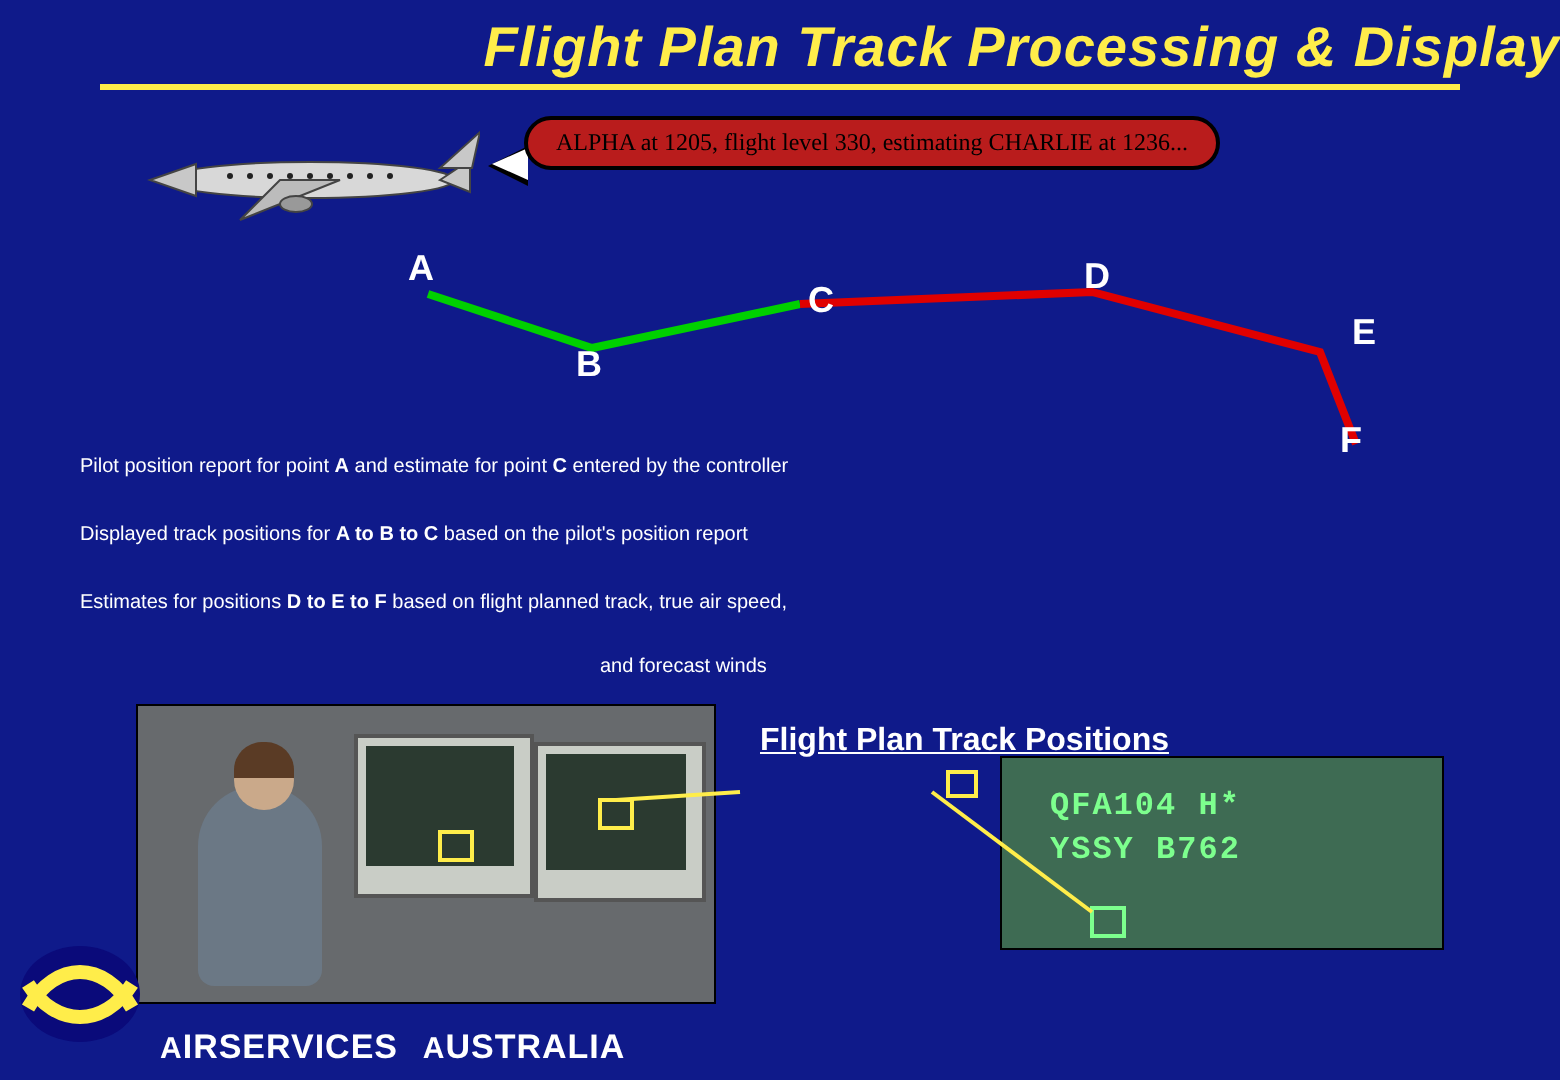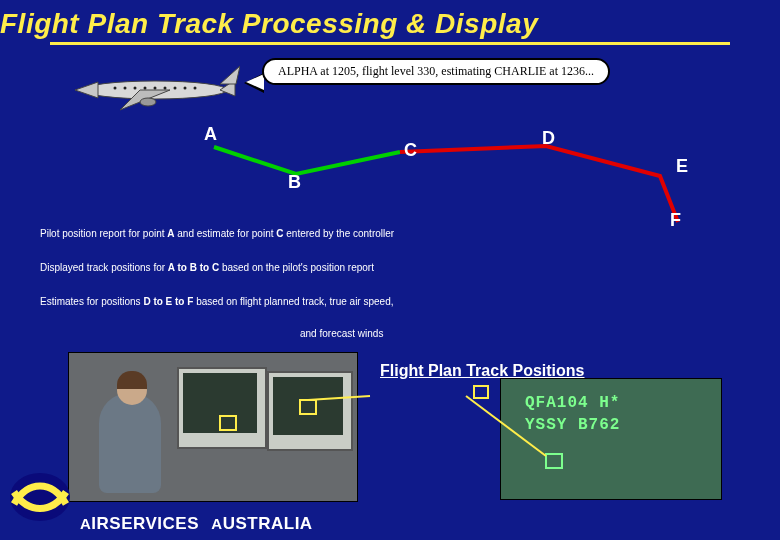--- a/index.html
+++ b/index.html
@@ -1,35 +1,35 @@
 <!DOCTYPE html>
 <html><head>
 <meta charset="utf-8">
 <style>
   html,body{margin:0;padding:0}
   body{width:780px;height:540px;background:#0f1a8a;font-family:Arial,Helvetica,sans-serif;position:relative;overflow:hidden}
-  .title{font-size:28px;font-weight:bold;font-style:italic;color:#ffed4a;text-align:left;padding-top:8px;letter-spacing:.5px}
+  .title{font-size:28px;font-weight:bold;font-style:italic;color:#ffed4a;text-align:right;padding-top:8px;letter-spacing:.5px}
   .title-underline{height:3px;background:#ffed4a;margin:2px 50px 0 50px}
-  .speech-bubble{position:absolute;left:262px;top:58px;background:#ffffff;border:2px solid #000;border-radius:18px;padding:4px 14px;font-size:12px;font-family:Georgia,serif;color:#000}
+  .speech-bubble{position:absolute;left:262px;top:58px;background:#b91c1c;border:2px solid #000;border-radius:18px;padding:4px 14px;font-size:12px;font-family:Georgia,serif;color:#000}
   .speech-tail{position:absolute;left:246px;top:74px;width:0;height:0;border-right:18px solid #fff;border-top:8px solid transparent;border-bottom:8px solid transparent}
   .speech-tail-b{position:absolute;left:244px;top:73px;width:0;height:0;border-right:20px solid #000;border-top:10px solid transparent;border-bottom:10px solid transparent}
   .aircraft{position:absolute;left:70px;top:62px}
   .track-svg{position:absolute;left:0;top:0}
   .pt-label{position:absolute;color:#fff;font-weight:bold;font-size:18px}
   .body-text{position:absolute;color:#fff;font-size:10px;left:40px;right:40px}
   .body-text b, .body-text .wt{font-weight:bold}
   .sub-title{position:absolute;color:#fff;font-weight:bold;font-size:16px;text-decoration:underline;left:380px;top:362px;line-height:1.15}
   .photo1{position:absolute;left:68px;top:352px;width:288px;height:148px;background:#676a6d;border:1px solid #000}
   .photo1 .monitor{position:absolute;background:#c9cdc6;border:2px solid #555}
   .photo1 .screen{position:absolute;background:#2b3a30}
   .photo1 .person{position:absolute;left:30px;top:40px;width:62px;height:100px;background:#6b7885;border-radius:30px 30px 8px 8px}
   .photo1 .head{position:absolute;left:48px;top:22px;width:30px;height:30px;background:#caa98a;border-radius:50%}
   .photo1 .hair{position:absolute;left:48px;top:18px;width:30px;height:18px;background:#5a3b25;border-radius:14px 14px 0 0}
   .photo1 .marker{position:absolute;border:2px solid #ffed4a;width:14px;height:12px}
-  .photo2{position:absolute;left:500px;top:378px;width:222px;height:122px;background:#3e6b53;border:1px solid #000;color:#7dff8e;font-family:"Courier New",monospace;font-size:16px;font-weight:bold;padding:14px 10px 10px 24px;box-sizing:border-box;letter-spacing:1px;line-height:1.35}
+  .photo2{position:absolute;left:500px;top:378px;width:222px;height:97px;background:#3e6b53;border:1px solid #000;color:#7dff8e;font-family:"Courier New",monospace;font-size:16px;font-weight:bold;padding:14px 10px 10px 24px;box-sizing:border-box;letter-spacing:1px;line-height:1.35}
   .photo2 .sq{position:absolute;left:44px;top:74px;width:14px;height:12px;border:2px solid #7dff8e}
   .connect{position:absolute;stroke:#ffed4a;stroke-width:2;fill:none}
   .footer{position:absolute;left:80px;bottom:6px;color:#fff;font-size:13px;font-weight:bold;letter-spacing:.5px}
   .footer .sc{font-size:17px}
   .logo{position:absolute;left:8px;bottom:16px}
 </style>
 </head>
 <body>
 
 <div class="title">Flight Plan Track Processing &amp; Display</div>

